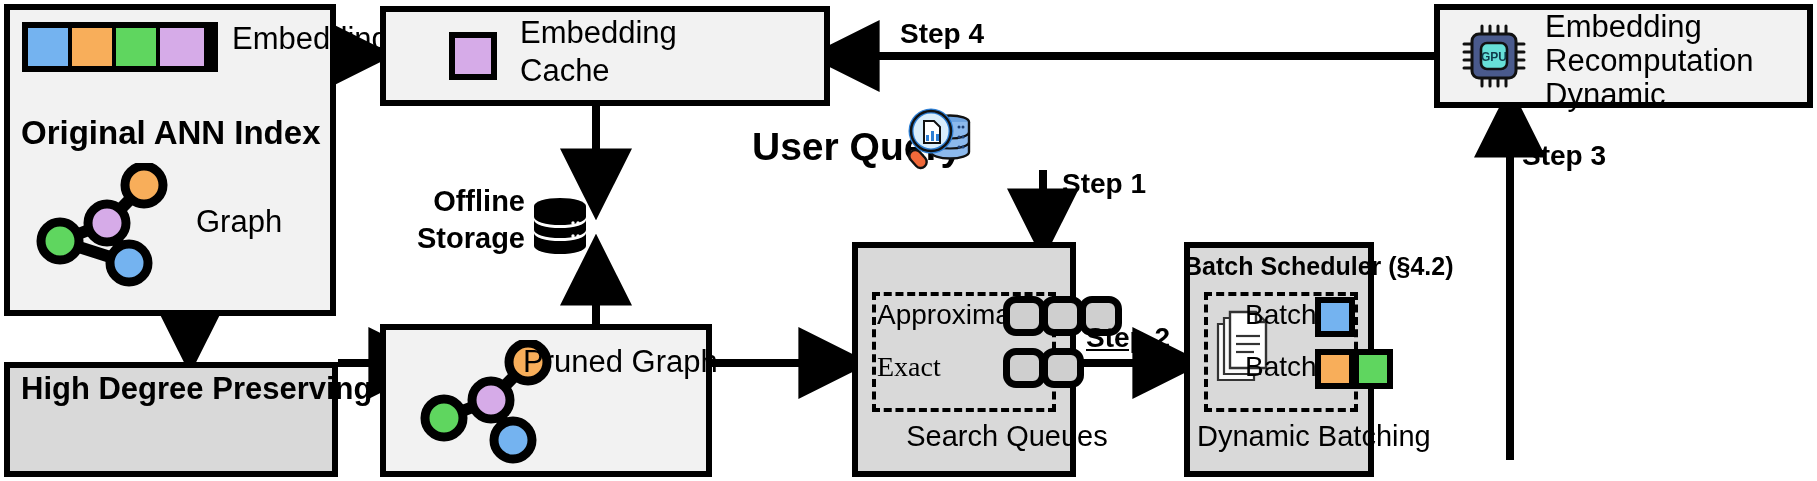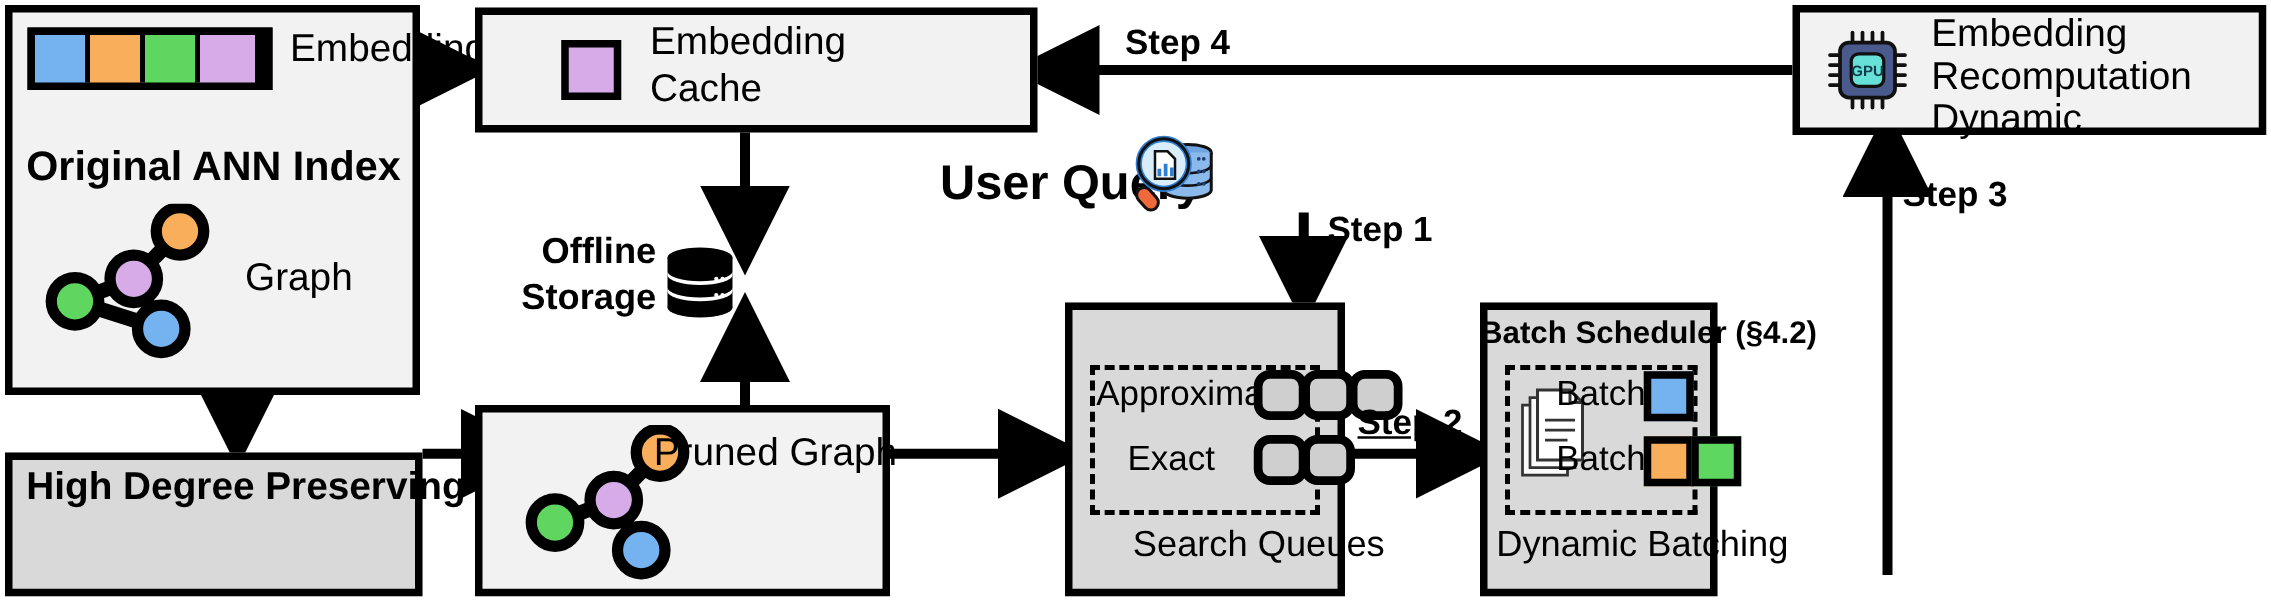--- a/index.html
+++ b/index.html
@@ -173,21 +173,21 @@
 
   <div class="box bx-gray" style="left:852px;top:242px;width:224px;height:235px;"></div>
 
   <div class="dashed" style="left:872px;top:292px;width:184px;height:120px;"></div>
 
   <div class="lbl" style="left:877px;top:299px;font-size:28px;">Approximate</div>
   <div class="slot" style="left:1003px;top:296px;width:43px;height:40px;"></div>
   <div class="slot" style="left:1041px;top:296px;width:43px;height:40px;"></div>
   <div class="slot" style="left:1079px;top:296px;width:43px;height:40px;"></div>
 
-  <div class="lbl" style="left:877px;top:351px;width:120px;text-align:center;font-size:28px;">Exact</div>
+  <div class="lbl" style="left:877px;top:351px;width:120px;text-align:left;font-size:28px;font-family:Liberation Serif, serif;">Exact</div>
   <div class="slot" style="left:1003px;top:348px;width:43px;height:40px;"></div>
   <div class="slot" style="left:1041px;top:348px;width:43px;height:40px;"></div>
 
   <div class="lbl" style="left:852px;top:420px;width:224px;text-align:center;font-size:29px;padding-left:43px;">Search Queues</div>
 
   <div class="lbl bold" style="left:1086px;top:322px;font-size:28px;text-decoration:underline;">Step 2</div>
 
   <div class="box bx-gray" style="left:1184px;top:242px;width:190px;height:235px;"></div>
   <div class="lbl bold" style="left:1184px;top:252px;width:156px;text-align:center;font-size:25px;">Batch Scheduler (§4.2)</div>
 

